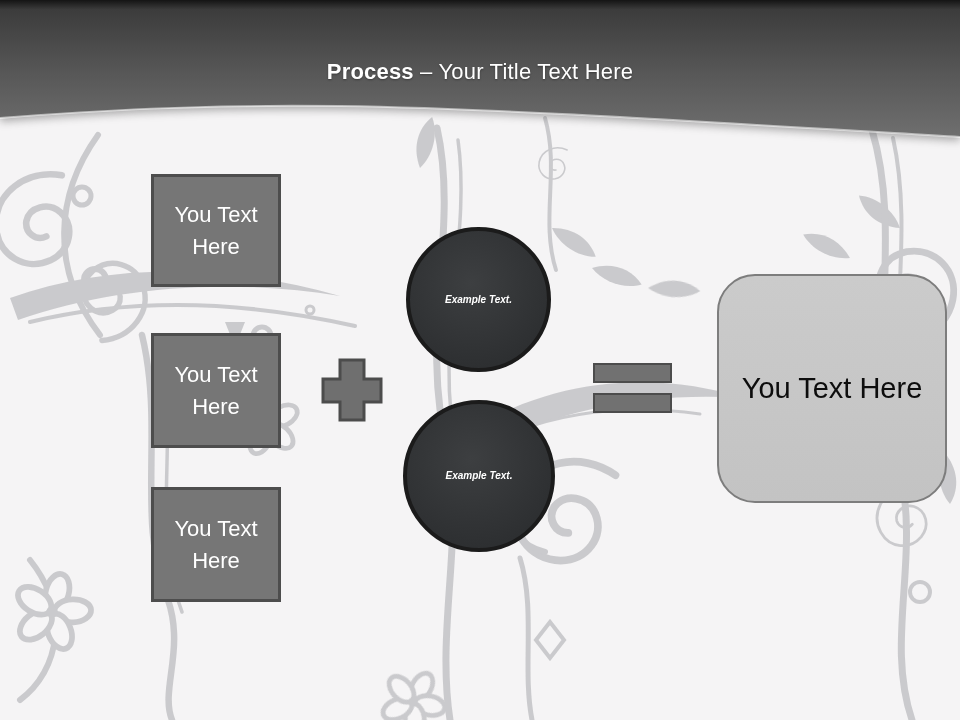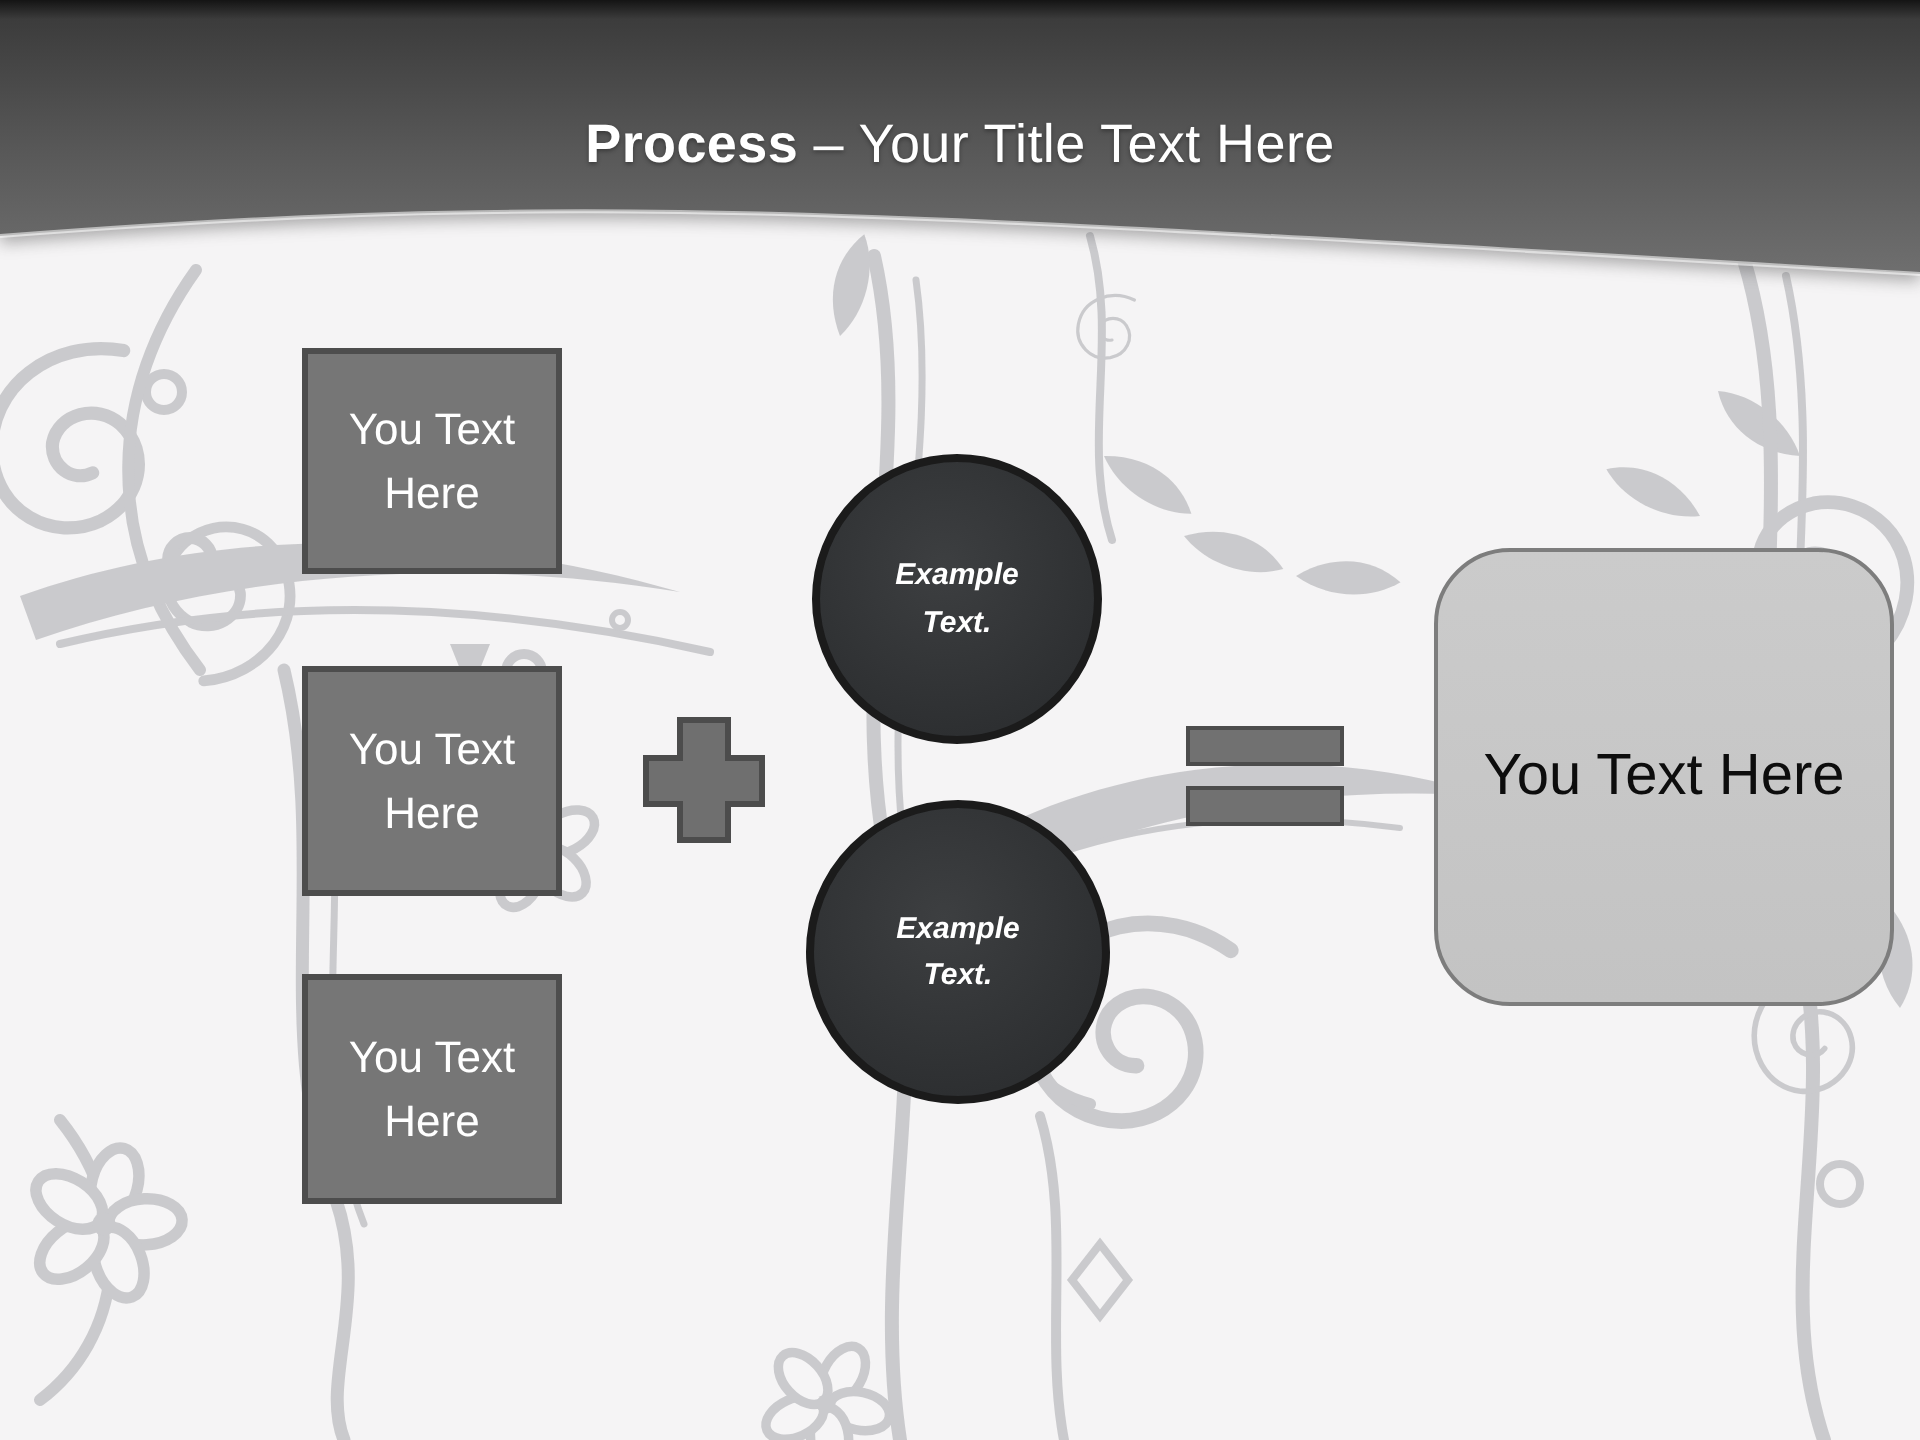--- a/index.html
+++ b/index.html
@@ -14,21 +14,21 @@
   
   .ornaments{position:absolute;left:0;top:0;z-index:1;}
   .orn-stroke{fill:none;stroke:var(--c-ornament,#c6c6c9);stroke-linecap:round;}
   .orn-fill{fill:var(--c-ornament,#c6c6c9);stroke:none;}
   .orn-flower-petal{fill:#f6f5f6;stroke:var(--c-ornament,#c6c6c9);stroke-width:5;}
 
   
   .header-svg{position:absolute;left:0;top:0;z-index:3;filter:drop-shadow(0 3px 4px rgba(70,70,70,.45));}
   .page-title{
     position:absolute;left:0;top:54px;width:960px;z-index:4;
-    text-align:center;color:#ffffff;font-size:27px;line-height:36px;
+    text-align:center;color:#ffffff;font-size:22px;line-height:36px;
     text-shadow:0 1px 2px rgba(0,0,0,.35);
     letter-spacing:.2px;
   }
   .page-title .emph{font-weight:700;}
 
   
   .shape{position:absolute;z-index:5;box-sizing:border-box;display:flex;align-items:center;justify-content:center;text-align:center;margin-left:44px;}
   .input-box{
     width:130px;height:113px;
     background:var(--c-accent-box,#767676);
@@ -39,21 +39,21 @@
   .box-2{left:107px;top:333px;height:115px;}
   .box-3{left:107px;top:487px;height:115px;}
 
   .plus-wrap{left:277px;top:358px;width:62px;height:64px;}
   .plus-shape{fill:#6f6f6f;stroke:#4c4c4c;stroke-width:3;}
 
   .circle{
     border-radius:50%;
     background:radial-gradient(circle at 45% 38%, #3d3f41 0%, #2d2f31 75%);
     border:4px solid var(--c-circle-border,#1b1b1b);
-    color:#ffffff;font-size:15px;font-weight:700;font-style:italic;line-height:1.55;
+    color:#ffffff;font-size:10px;font-weight:700;font-style:italic;line-height:1.55;
     padding:0 22px;
   }
   .circle-1{left:362px;top:227px;width:145px;height:145px;}
   .circle-2{left:359px;top:400px;width:152px;height:152px;}
 
   .equals-wrap{left:549px;top:363px;width:79px;height:50px;flex-direction:column;justify-content:space-between;}
   .equals-bar{
     box-sizing:border-box;width:79px;height:20px;
     background:#717171;border:2px solid #4c4c4c;
   }

